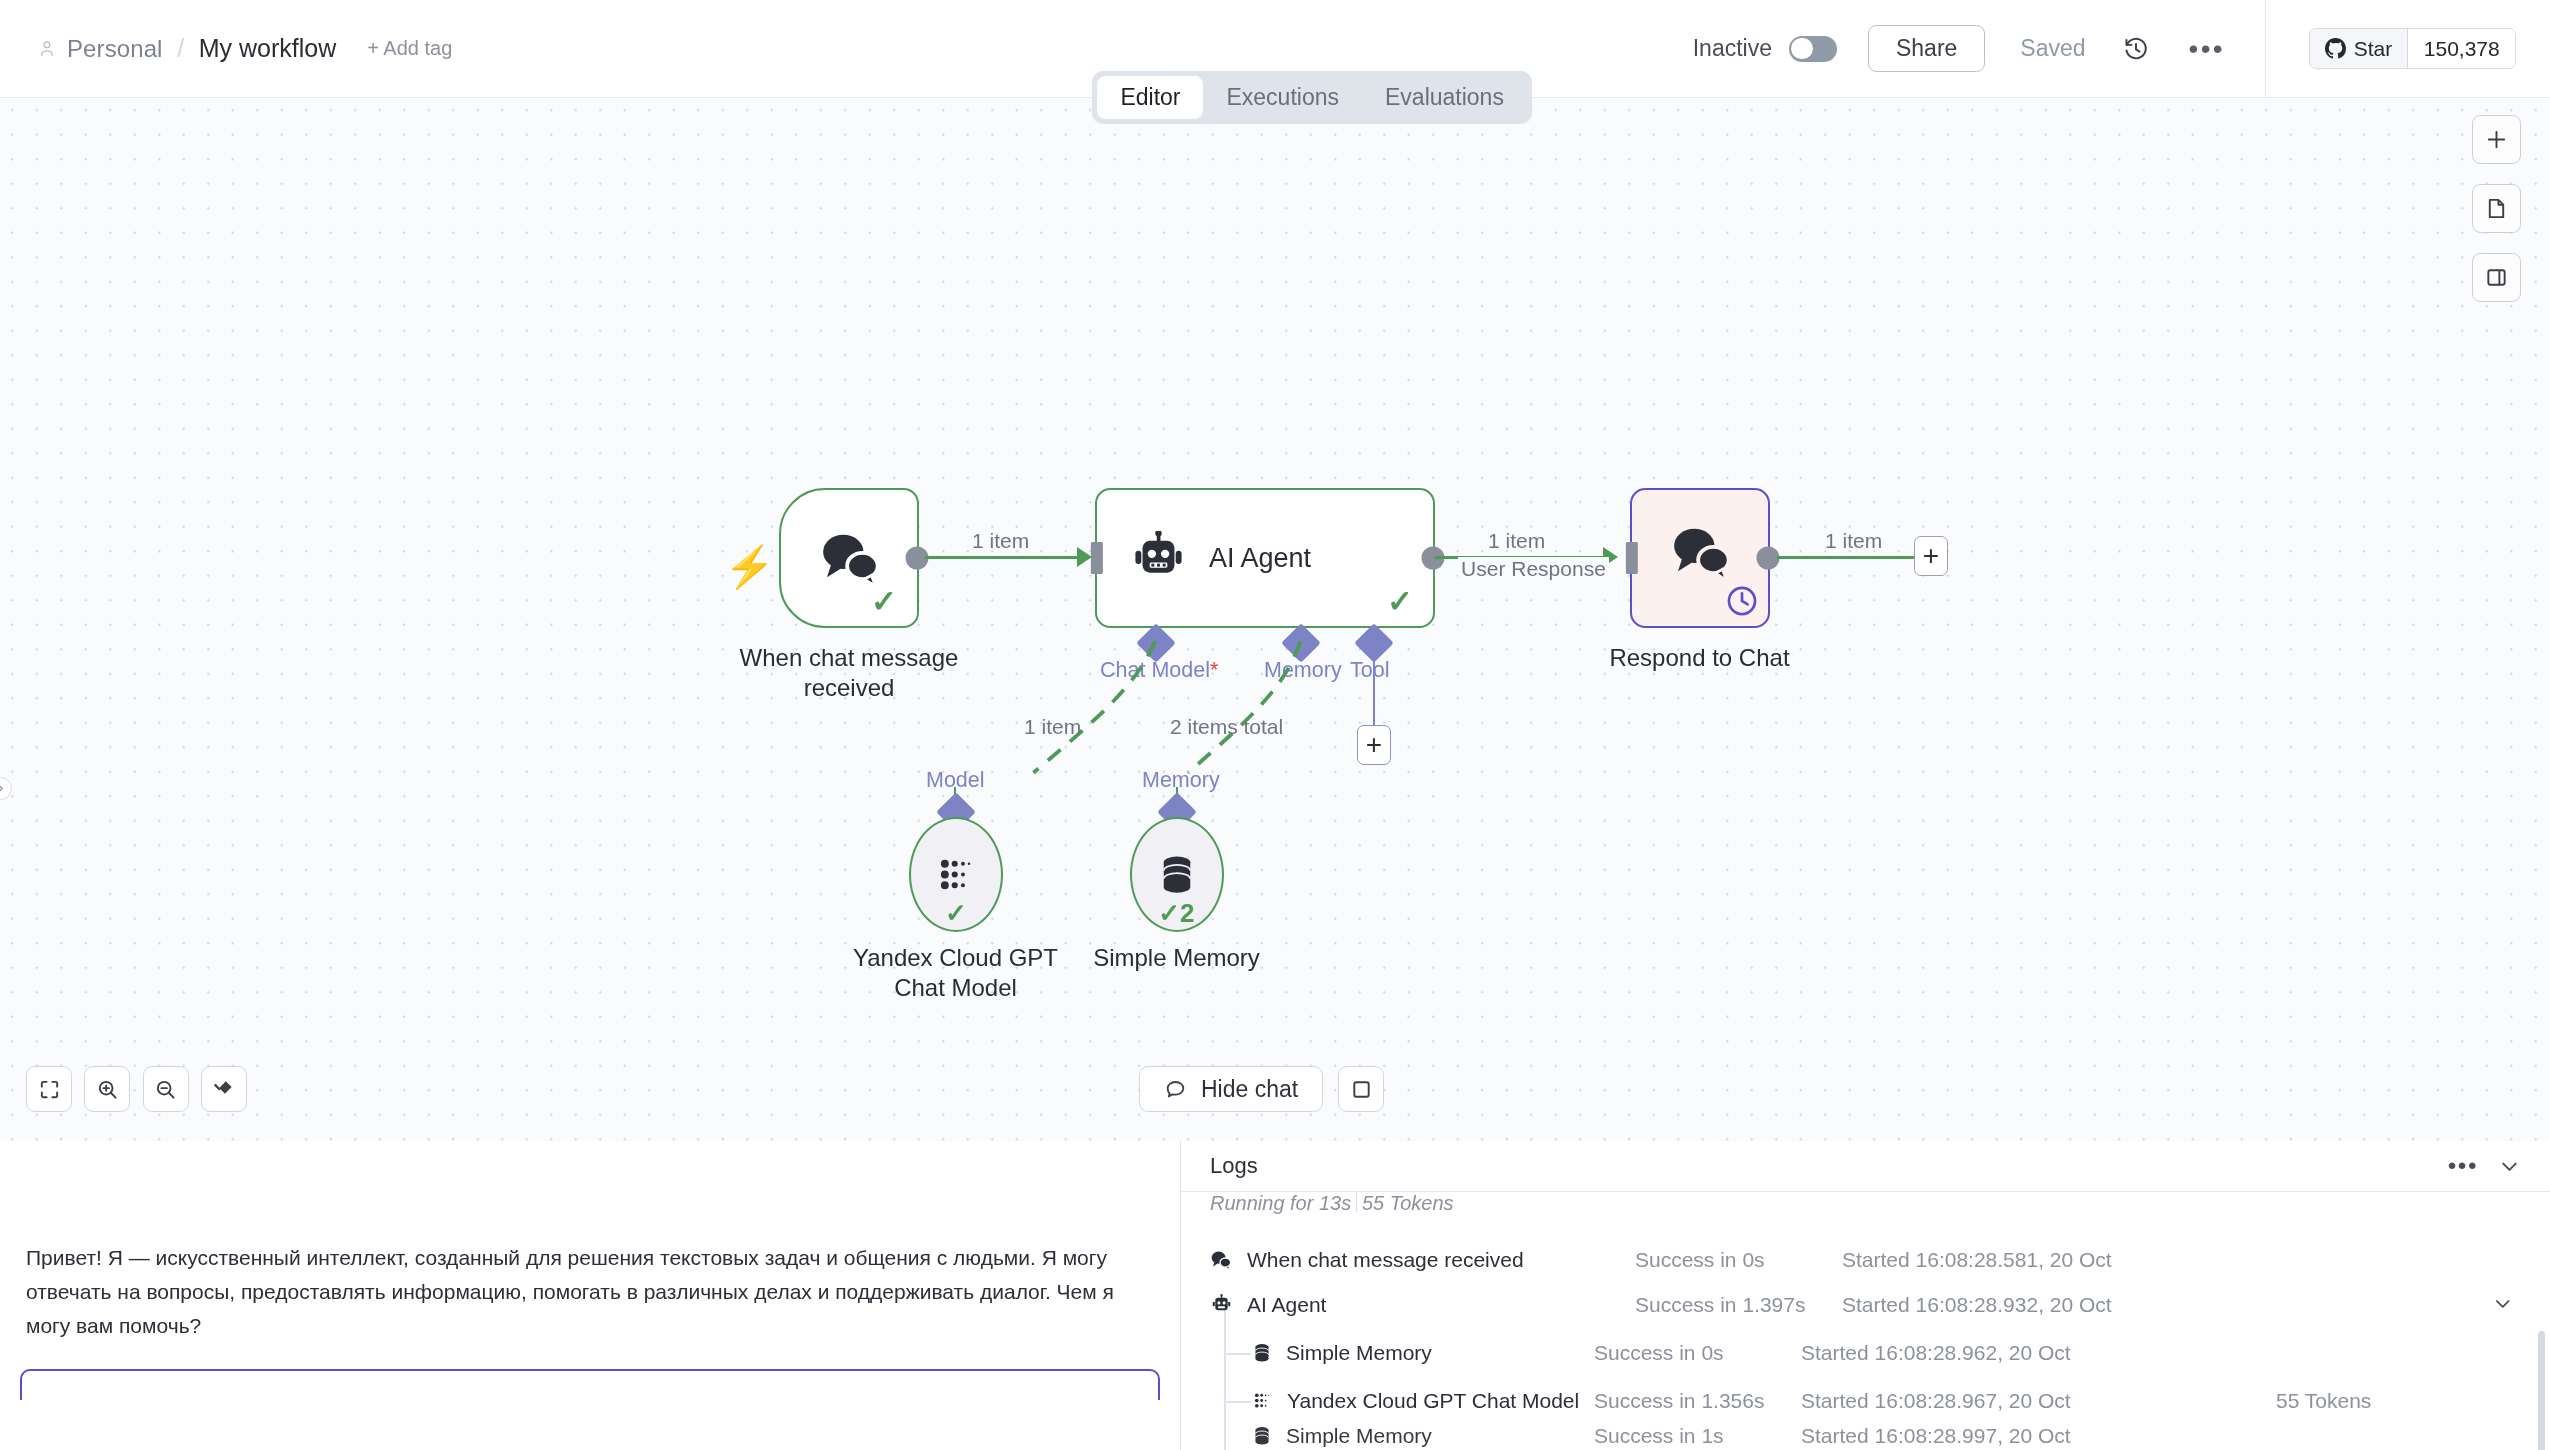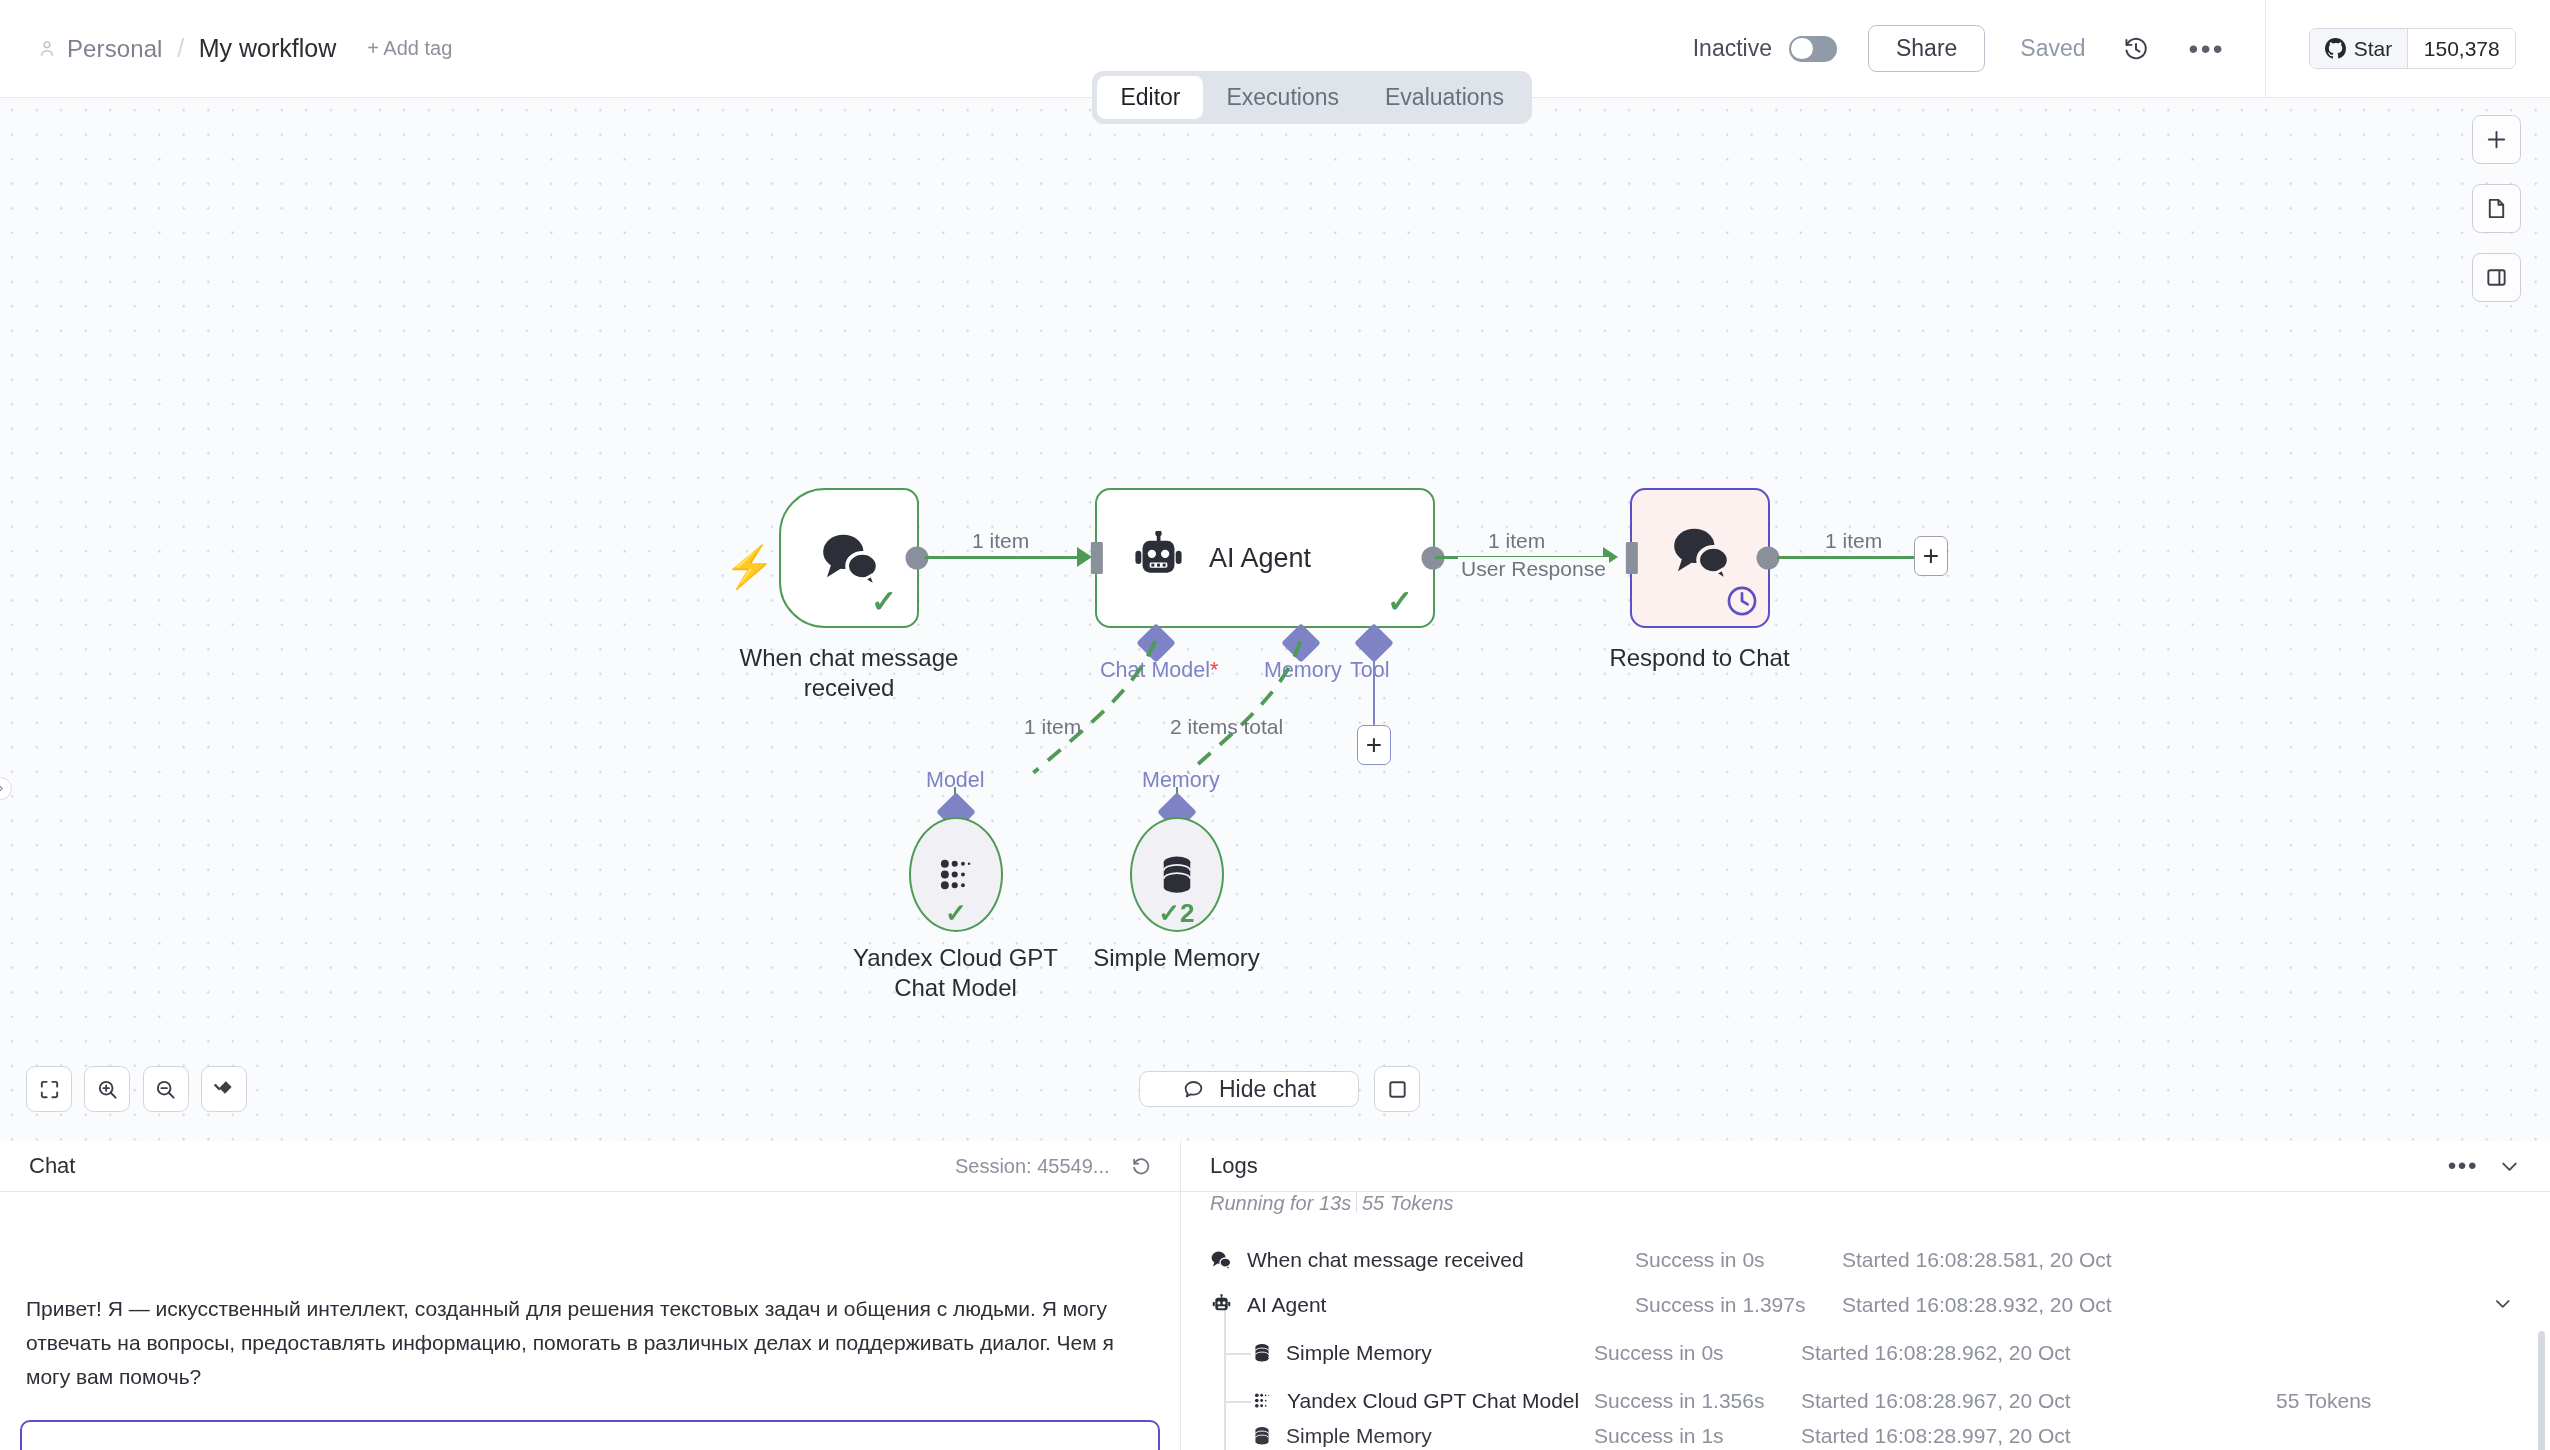--- a/index.html
+++ b/index.html
@@ -150,21 +150,21 @@
 
   
   .canvas-toolbar { position: absolute; left: 26px; bottom: 29px; display: flex; gap: 12.3px; }
   .tb-btn {
     width: 46px; height: 46px; border: 1.2px solid #d0d5de; border-radius: 9.2px;
     background: #fff; display: flex; align-items: center; justify-content: center;
     cursor: pointer;
   }
   .center-toolbar { position: absolute; left: 1139px; bottom: 29px; display: flex; gap: 15.3px; align-items: center; }
   .hide-chat-btn {
-    display: flex; align-items: center; gap: 14px; padding: 0 42px; height: 36px;
+    display: flex; align-items: center; gap: 14px; padding: 0 24px; height: 46px;
     border: 1.2px solid #d0d5de; border-radius: 9.2px; background: #fff;
     font-size: 23px; color: #2f323c; cursor: pointer;
   }
 
   
   .bottom { position: absolute; top: 1141px; left: 0; width: 2550px; height: 310px; display: flex; }
   .chat-panel { width: 1181px; height: 310px; background: #fff; border-right: 0.8px solid #e2e6ed; position: relative; }
   .logs-panel { width: 1369px; height: 310px; background: #fff; position: relative; }
   .panel-head {
     height: 51px; display: flex; align-items: center; padding: 0 29px;
@@ -452,30 +452,20 @@
         <svg width="23" height="23" viewBox="0 0 24 24">
           <rect x="4.5" y="4.5" width="15" height="15" rx="2" fill="none" stroke="#3c3f4a" stroke-width="2"></rect>
         </svg>
       </div>
     </div>
   </div>
 
   <div class="bottom">
 
     <div class="chat-panel">
-      <div class="panel-head">
-        <span class="panel-title">Chat</span>
-        <div class="panel-head-right">
-          <span class="session-txt">Session: 45549...</span>
-          <svg class="refresh-ic" viewBox="0 0 24 24">
-            <path d="M4.6 9.6V5M4.6 9.6h4.6" fill="none" stroke="#6f7480" stroke-width="1.9" stroke-linecap="round"></path>
-            <path d="M5 9.8A8 8 0 1 1 4.6 14" fill="none" stroke="#6f7480" stroke-width="1.9" stroke-linecap="round"></path>
-          </svg>
-        </div>
-      </div>
       <div class="chat-body">
         <div class="msg-bot">Привет! Я — искусственный интеллект, созданный для решения текстовых задач и общения с людьми. Я могу отвечать на вопросы, предоставлять информацию, помогать в различных делах и поддерживать диалог. Чем я могу вам помочь?</div>
         <div class="chat-input" placeholder=""></div>
       </div>
     </div>
 
     <div class="logs-panel">
       <div class="panel-head">
         <span class="panel-title">Logs</span>
         <div class="panel-head-right">

